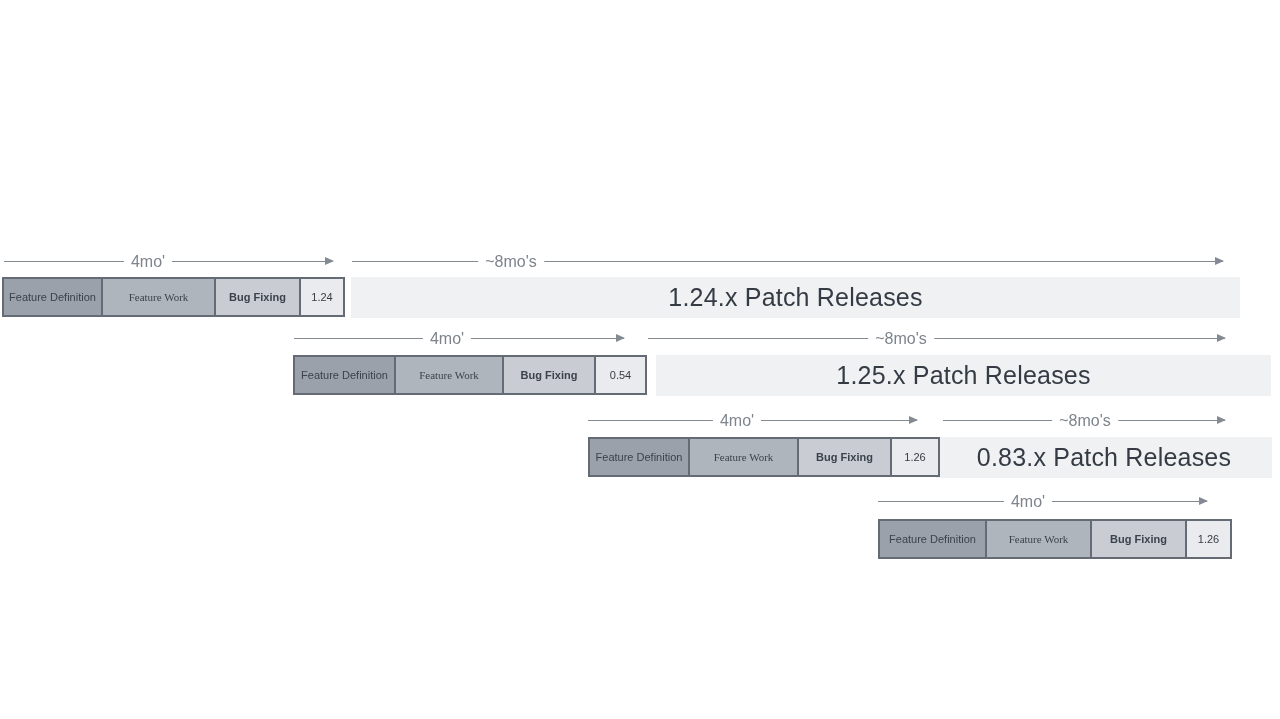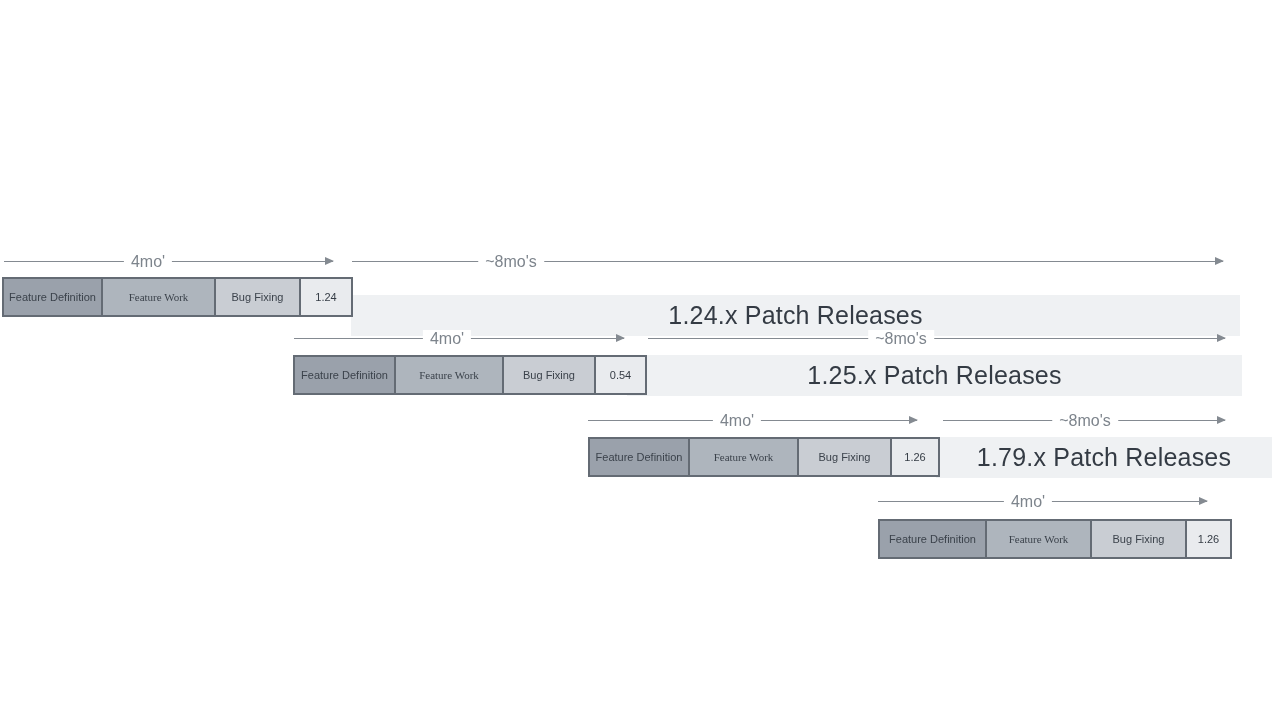--- a/index.html
+++ b/index.html
@@ -33,21 +33,21 @@
   }
   .box{
     display:flex;align-items:center;justify-content:center;
     text-align:center;font-size:11px;line-height:13px;color:#3b424b;
     border-left:2px solid var(--border,#646b74);
     box-sizing:border-box;
   }
   .box:first-child{border-left:none;}
   .box.fd{background:var(--feature-definition,#9aa1ab);}
   .box.fw{background:var(--feature-work,#aeb5bd);font-family:Liberation Serif, serif;}
-  .box.bf{background:var(--bug-fixing,#c9cdd3);}
+  .box.bf{background:var(--bug-fixing,#c9cdd3);font-weight:bold;}
   .box.ver{background:var(--version-box,#e9ebee);font-size:11px;color:#353c45;}
   
   .patch-bar{
     position:absolute;height:41px;
     background:var(--patch-bar,#eff1f3);
     display:flex;align-items:center;justify-content:center;
   }
   .patch-bar span{
     font-size:25px;color:#343b44;white-space:nowrap;letter-spacing:0.2px;
   }
@@ -61,44 +61,44 @@
     <div class="arrow" style="left:4px;top:261px;width:329px">
       <span class="head"></span>
     </div>
     <span class="arrow-label" style="left:148px;top:262px">4mo'</span>
 
     <div class="arrow" style="left:352px;top:261px;width:871px">
       <span class="head"></span>
     </div>
     <span class="arrow-label" style="left:511px;top:262px">~8mo's</span>
 
-    <div class="patch-bar" style="left:351px;top:295px;width:889px">
+    <div class="patch-bar" style="left:351px;top:277px;width:889px">
       <span>1.24.x Patch Releases</span>
     </div>
 
     <div class="boxes" style="left:2px;top:277px">
       <div class="box fd" style="width:97px">Feature Definition</div>
       <div class="box fw" style="width:113px">Feature Work</div>
       <div class="box bf" style="width:85px">Bug Fixing</div>
-      <div class="box ver" style="width:52px">1.24</div>
+      <div class="box ver" style="width:44px">1.24</div>
     </div>
   </div>
 
   <div>
     <div class="arrow" style="left:294px;top:338px;width:330px">
       <span class="head"></span>
     </div>
     <span class="arrow-label" style="left:447px;top:339px">4mo'</span>
 
     <div class="arrow" style="left:648px;top:338px;width:577px">
       <span class="head"></span>
     </div>
     <span class="arrow-label" style="left:901px;top:339px">~8mo's</span>
 
-    <div class="patch-bar" style="left:627px;top:355px;width:615px">
+    <div class="patch-bar" style="left:656px;top:355px;width:615px">
       <span>1.25.x Patch Releases</span>
     </div>
 
     <div class="boxes" style="left:293px;top:355px">
       <div class="box fd" style="width:99px">Feature Definition</div>
       <div class="box fw" style="width:108px">Feature Work</div>
       <div class="box bf" style="width:92px">Bug Fixing</div>
       <div class="box ver" style="width:51px">0.54</div>
     </div>
   </div>
@@ -108,21 +108,21 @@
       <span class="head"></span>
     </div>
     <span class="arrow-label" style="left:737px;top:421px">4mo'</span>
 
     <div class="arrow" style="left:943px;top:420px;width:282px">
       <span class="head"></span>
     </div>
     <span class="arrow-label" style="left:1085px;top:421px">~8mo's</span>
 
     <div class="patch-bar" style="left:936px;top:437px;width:336px">
-      <span>1.79.x Patch Releases</span>
+      <span>0.83.x Patch Releases</span>
     </div>
 
     <div class="boxes" style="left:588px;top:437px">
       <div class="box fd" style="width:98px">Feature Definition</div>
       <div class="box fw" style="width:109px">Feature Work</div>
       <div class="box bf" style="width:93px">Bug Fixing</div>
       <div class="box ver" style="width:48px">1.26</div>
     </div>
   </div>
 

